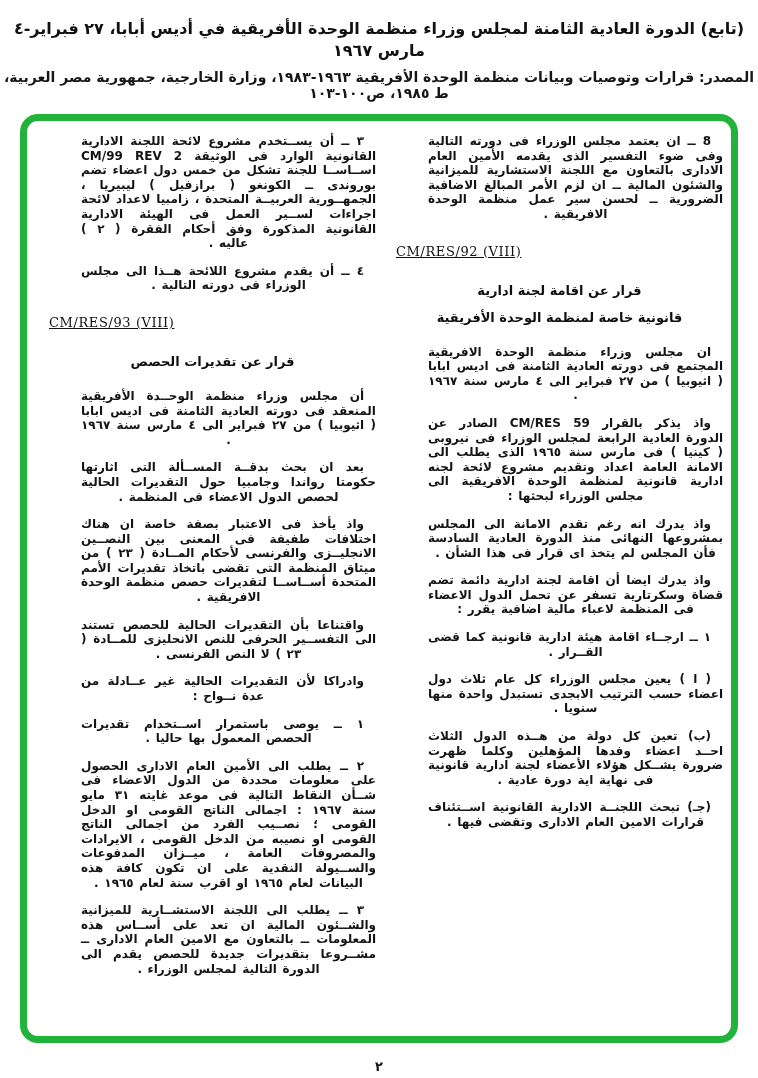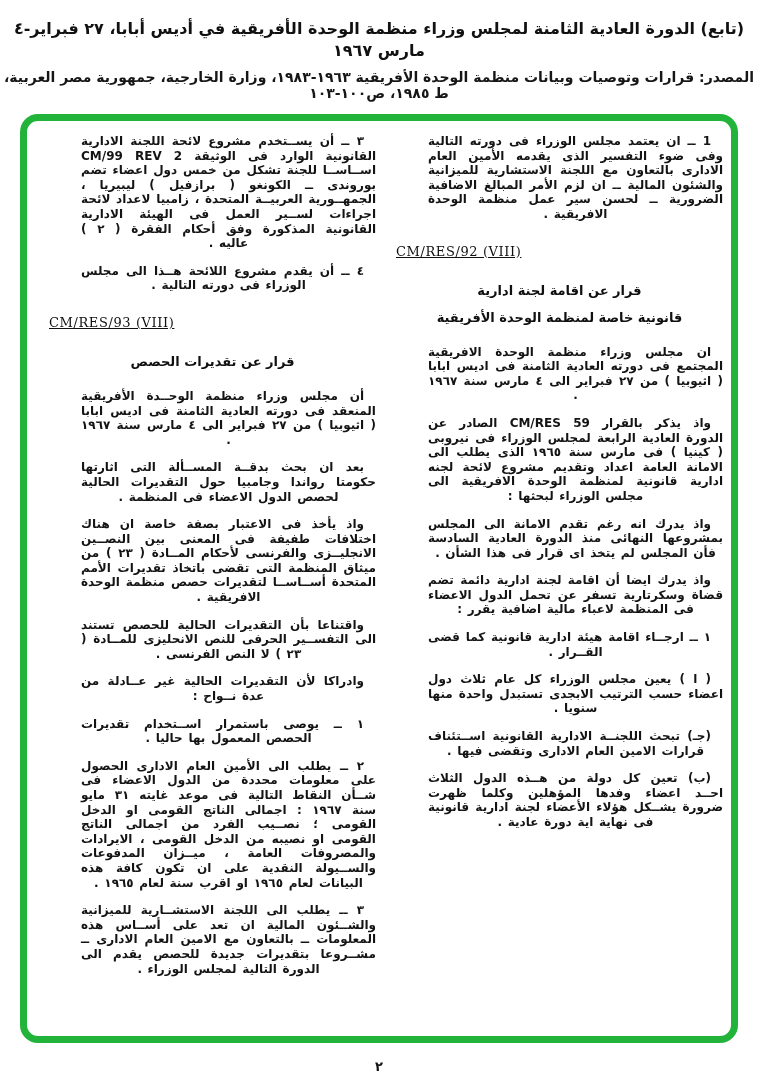--- a/index.html
+++ b/index.html
@@ -95,32 +95,32 @@
 <div class="page">
 
   <div class="header">
     <div class="header-title">(تابع) الدورة العادية الثامنة لمجلس وزراء منظمة الوحدة الأفريقية في أديس أبابا، ٢٧ فبراير-٤ مارس ١٩٦٧</div>
     <div class="header-source">المصدر: قرارات وتوصيات وبيانات منظمة الوحدة الأفريقية ١٩٦٣-١٩٨٣، وزارة الخارجية، جمهورية مصر العربية، ط ١٩٨٥، ص١٠٠-١٠٣</div>
   </div>
 
   <div class="content-box" style="border-color: rgb(34, 180, 58);">
     <div class="cols">
       <section class="col">
-          <div class="block para">1 ــ ان يعتمد مجلس الوزراء فى دورته التالية وفى ضوء التفسير الذى يقدمه الأمين العام الادارى بالتعاون مع اللجنة الاستشارية للميزانية والشئون المالية ــ ان لزم الأمر المبالغ الاضافية الضرورية ــ لحسن سير عمل منظمة الوحدة الافريقية .</div>
+          <div class="block para">8 ــ ان يعتمد مجلس الوزراء فى دورته التالية وفى ضوء التفسير الذى يقدمه الأمين العام الادارى بالتعاون مع اللجنة الاستشارية للميزانية والشئون المالية ــ ان لزم الأمر المبالغ الاضافية الضرورية ــ لحسن سير عمل منظمة الوحدة الافريقية .</div>
           <div class="block code">CM/RES/92 (VIII)</div>
           <div class="block title">قرار عن اقامة لجنة ادارية
 قانونية خاصة لمنظمة الوحدة الأفريقية</div>
           <div class="block para">ان مجلس وزراء منظمة الوحدة الافريقية المجتمع فى دورته العادية الثامنة فى اديس ابابا ( اثيوبيا ) من ٢٧ فبراير الى ٤ مارس سنة ١٩٦٧ .</div>
           <div class="block para">واذ يذكر بالقرار CM/RES 59 الصادر عن الدورة العادية الرابعة لمجلس الوزراء فى نيروبى ( كينيا ) فى مارس سنة ١٩٦٥ الذى يطلب الى الامانة العامة اعداد وتقديم مشروع لائحة لجنه ادارية قانونية لمنظمة الوحدة الافريقية الى مجلس الوزراء لبحثها :</div>
           <div class="block para">واذ يدرك انه رغم تقدم الامانة الى المجلس بمشروعها النهائى منذ الدورة العادية السادسة فأن المجلس لم يتخذ اى قرار فى هذا الشأن .</div>
           <div class="block para">واذ يدرك ايضا أن اقامة لجنة ادارية دائمة تضم قضاة وسكرتارية تسفر عن تحمل الدول الاعضاء فى المنظمة لاعباء مالية اضافية يقرر :</div>
           <div class="block para">١ ــ ارجــاء اقامة هيئة ادارية قانونية كما قضى القــرار .</div>
           <div class="block para">( ا ) يعين مجلس الوزراء كل عام ثلاث دول اعضاء حسب الترتيب الابجدى تستبدل واحدة منها سنويا .</div>
+          <div class="block para">(ب) تعين كل دولة من هــذه الدول الثلاث احــد اعضاء وفدها المؤهلين وكلما ظهرت ضرورة يشــكل هؤلاء الأعضاء لجنة ادارية قانونية فى نهاية اية دورة عادية .</div>
           <div class="block para">(جـ) تبحث اللجنــة الادارية القانونية اســتئناف قرارات الامين العام الادارى وتقضى فيها .</div>
-          <div class="block para">(ب) تعين كل دولة من هــذه الدول الثلاث احــد اعضاء وفدها المؤهلين وكلما ظهرت ضرورة يشــكل هؤلاء الأعضاء لجنة ادارية قانونية فى نهاية اية دورة عادية .</div>
         </section>
       <section class="col">
           <div class="block para">٣ ــ أن يســتخدم مشروع لائحة اللجنة الادارية القانونية الوارد فى الوثيقة CM/99 REV 2 اســاســا للجنة تشكل من خمس دول اعضاء تضم بوروندى ــ الكونغو ( برازفيل ) ليبيريا ، الجمهــورية العربيــة المتحدة ، زامبيا لاعداد لائحة اجراءات لســير العمل فى الهيئة الادارية القانونية المذكورة وفق أحكام الفقرة ( ٢ ) عاليه .</div>
           <div class="block para">٤ ــ أن يقدم مشروع اللائحة هــذا الى مجلس الوزراء فى دورته التالية .</div>
           <div class="block code">CM/RES/93 (VIII)</div>
           <div class="block title">قرار عن تقديرات الحصص</div>
           <div class="block para">أن مجلس وزراء منظمة الوحــدة الأفريقية المنعقد فى دورته العادية الثامنة فى اديس ابابا ( اثيوبيا ) من ٢٧ فبراير الى ٤ مارس سنة ١٩٦٧ .</div>
           <div class="block para">بعد ان بحث بدقــة المســألة التى اثارتها حكومتا رواندا وجامبيا حول التقديرات الحالية لحصص الدول الاعضاء فى المنظمة .</div>
           <div class="block para">واذ يأخذ فى الاعتبار بصفة خاصة ان هناك اختلافات طفيفة فى المعنى بين النصــين الانجليــزى والفرنسى لأحكام المــادة ( ٢٣ ) من ميثاق المنظمة التى تقضى باتخاذ تقديرات الأمم المتحدة أســاســا لتقديرات حصص منظمة الوحدة الافريقية .</div>
           <div class="block para">واقتناعا بأن التقديرات الحالية للحصص تستند الى التفســير الحرفى للنص الانحليزى للمــادة ( ٢٣ ) لا النص الفرنسى .</div>

